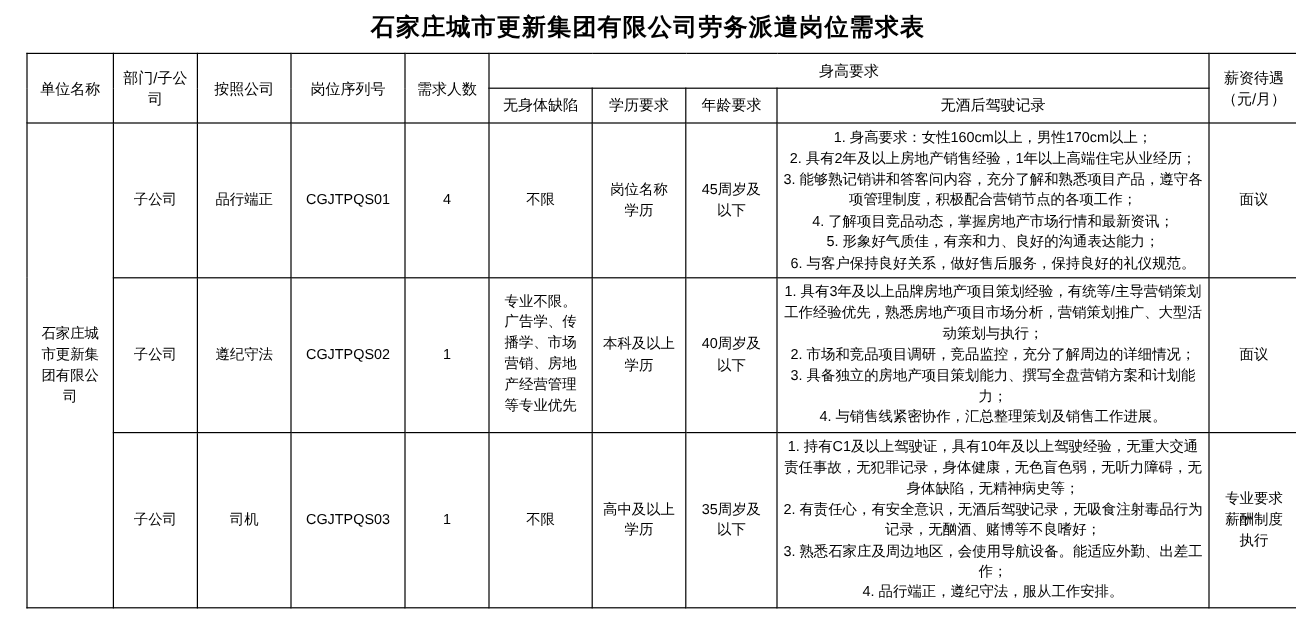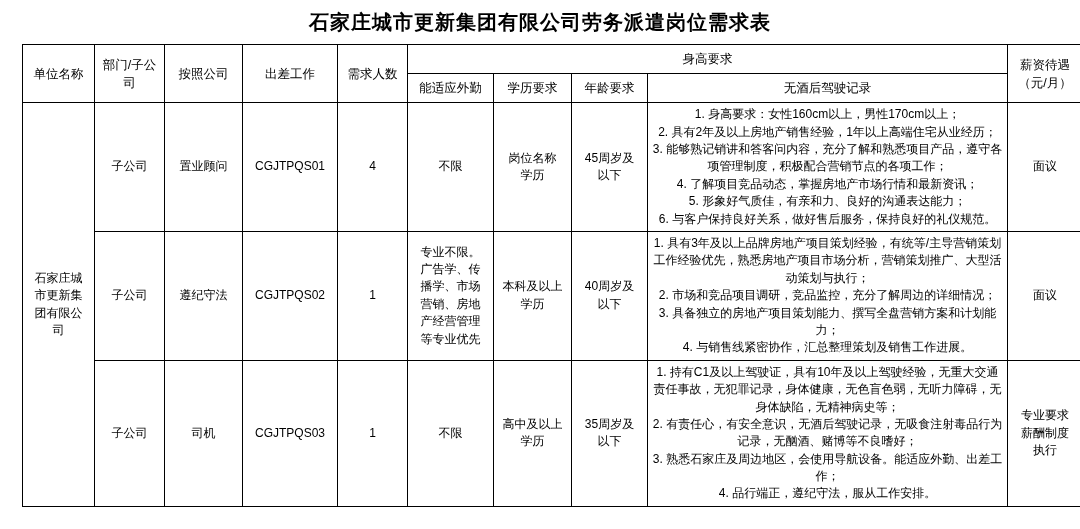--- a/index.html
+++ b/index.html
@@ -59,20 +59,21 @@
     line-height: 1.62;
     font-size: 12px;
   }
   .cell-major {
     text-align: left;
     vertical-align: middle;
     padding-left: 5px;
     padding-right: 4px;
     line-height: 1.6;
     font-size: 12px;
+    font-family: Liberation Mono, monospace;
   }
   .multi {
     white-space: pre-line;
   }
   .col-unit { width: 72px; }
   .col-dept { width: 70px; }
   .col-post { width: 78px; }
   .col-code { width: 95px; }
   .col-num  { width: 70px; }
   .col-major{ width: 86px; }
@@ -104,41 +105,41 @@
         <col class="col-age">
       <col class="col-exp">
         <col class="col-pay">
     </colgroup>
     <thead>
       <tr>
         <th rowspan="2" class="nowrap-center">单位名称</th>
         <th rowspan="2" class="nowrap-center">部门/子公
 司</th>
         <th rowspan="2" class="nowrap-center">按照公司</th>
-        <th rowspan="2" class="nowrap-center">出差工作</th>
+        <th rowspan="2" class="nowrap-center">岗位序列号</th>
         <th rowspan="2" class="nowrap-center">需求人数</th>
         <th colspan="4">身高要求</th>
         <th rowspan="2" class="nowrap-center">薪资待遇
 （元/月）</th>
       </tr>
       <tr>
-        <th>能适应外勤</th>
+        <th>无身体缺陷</th>
         <th>学历要求</th>
         <th>年龄要求</th>
         <th>无酒后驾驶记录</th>
       </tr>
     </thead>
     <tbody>
       <tr>
         <td rowspan="3" class="multi">石家庄城
 市更新集
 团有限公
 司</td>
         <td>子公司</td>
-        <td>置业顾问</td>
+        <td>品行端正</td>
         <td>CGJTPQS01</td>
         <td>4</td>
         <td class="multi">不限</td>
         <td class="multi">岗位名称
 学历</td>
         <td class="multi">45周岁及
 以下</td>
         <td class="cell-exp multi">1. 身高要求：女性160cm以上，男性170cm以上；
 2. 具有2年及以上房地产销售经验，1年以上高端住宅从业经历；
 3. 能够熟记销讲和答客问内容，充分了解和熟悉项目产品，遵守各项管理制度，积极配合营销节点的各项工作；

